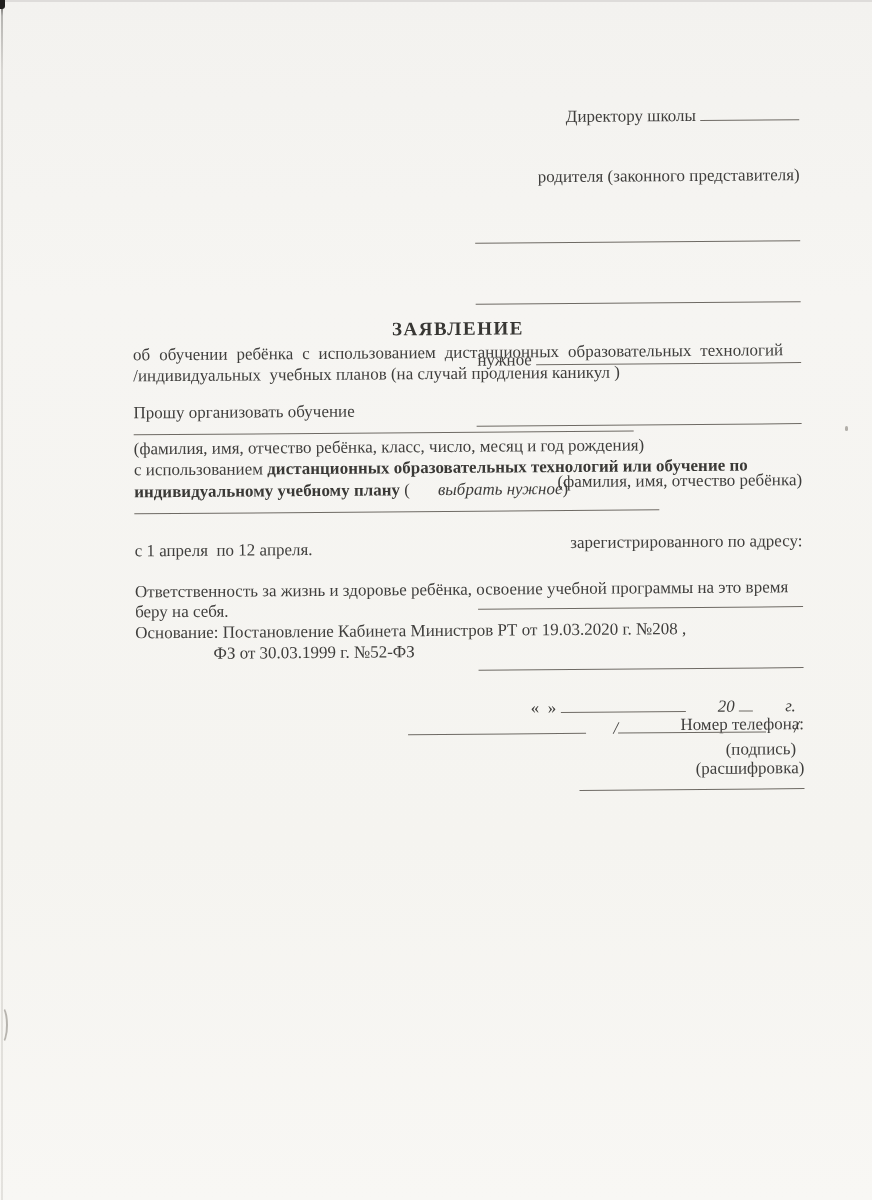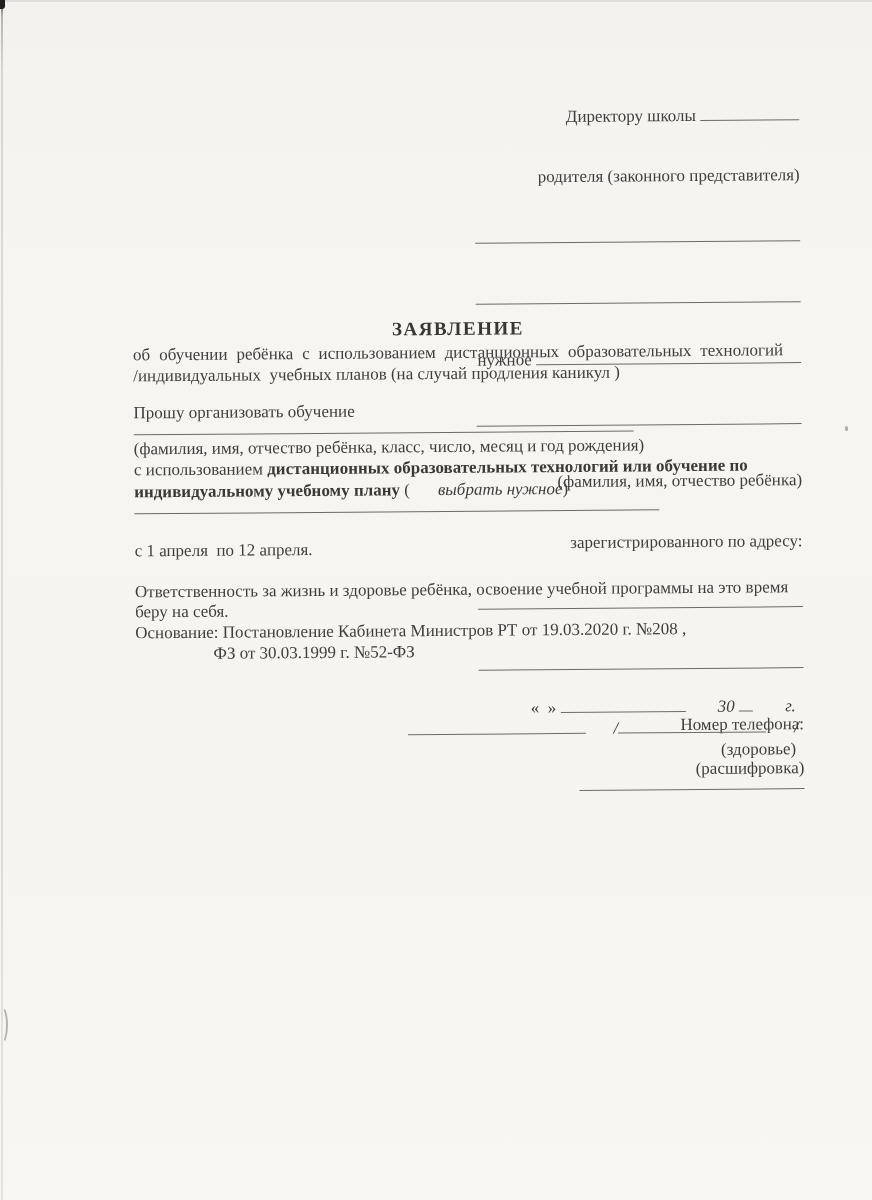--- a/index.html
+++ b/index.html
@@ -129,25 +129,25 @@
   <div class="abs line" style="top:480px; left:135px;"><span class="b">индивидуальному учебному плану</span><span> (</span><span class="i">выбрать нужное</span><span>)</span></div>
   <div class="fill-rule" style="top:495px; left:135px; width:525px; height:16px;"></div>
 
   <div class="abs line" style="top:539px; left:135px;">с 1 апреля  по 12 апреля.</div>
 
   <div class="abs line" style="top:580px; left:135px;">Ответственность за жизнь и здоровье ребёнка, освоение учебной программы на это время</div>
   <div class="abs line" style="top:600px; left:135px;">беру на себя.</div>
   <div class="abs line" style="top:621px; left:135px;">Основание: Постановление Кабинета Министров РТ от 19.03.2020 г. №208 ,</div>
   <div class="abs line" style="top:642px; left:213px;">ФЗ от 30.03.1999 г. №52-ФЗ</div>
 
-  <div class="abs sig" style="top:699px; right:77px;"><span>«  »</span> <span class="ul" style="width:125px"></span> <span class="i">30</span> <span class="ul" style="width:14px"></span> <span class="i">г.</span></div>
+  <div class="abs sig" style="top:699px; right:77px;"><span>«  »</span> <span class="ul" style="width:125px"></span> <span class="i">20</span> <span class="ul" style="width:14px"></span> <span class="i">г.</span></div>
 
   <div class="abs sig" style="top:720px; right:74px;"><span class="ul" style="width:178px"></span><span class="i">/</span><span class="ul" style="width:148px"></span><span class="i">/</span></div>
 
-  <div class="abs line" style="top:742px; right:77px;">(здоровье)</div>
+  <div class="abs line" style="top:742px; right:77px;">(подпись)</div>
   <div class="abs line" style="top:761px; right:69px;">(расшифровка)</div>
 
 </div>
 
 <div class="top-shade"></div>
 <div class="edge-line"></div>
 <div class="corner-mark"></div>
 <div class="curve-mark"></div>
 <div class="speck"></div>
 

